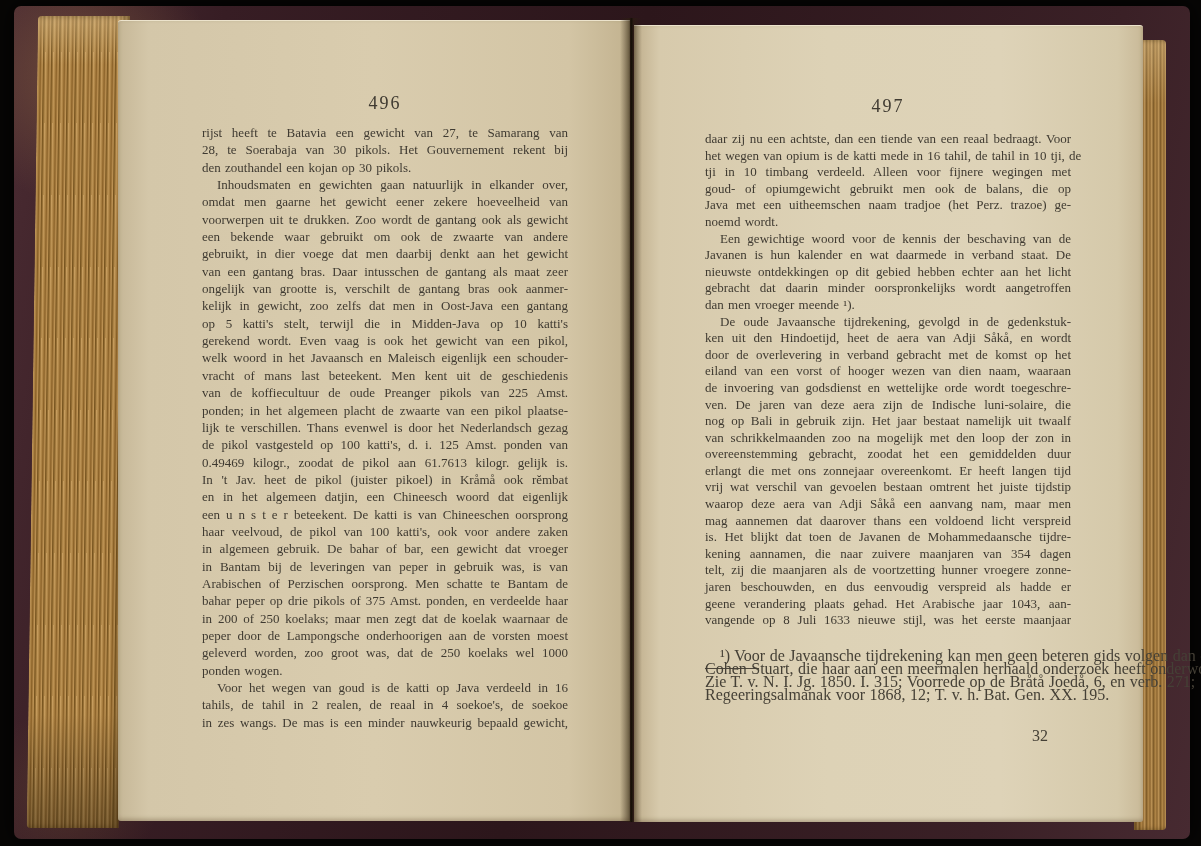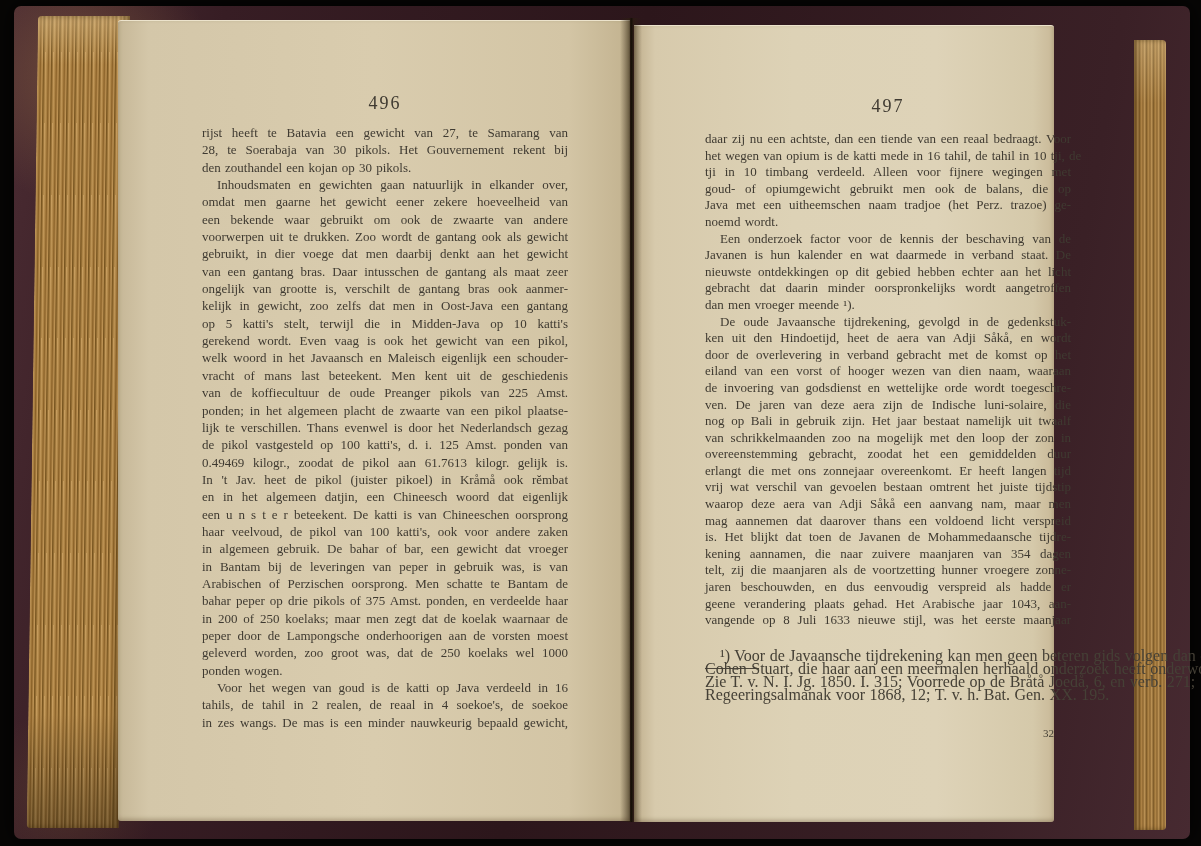--- a/index.html
+++ b/index.html
@@ -35,21 +35,21 @@
   }
   
   .page{position:absolute;color:var(--ink,#3f3a31);}
   .page-left{
     left:118px;top:20px;width:512px;height:800px;border-radius:3px 0 0 3px;
     background:linear-gradient(90deg,#c6b797 0%,#d4c7a9 6%,#d9ccae 50%,#d3c5a5 88%,#c2b28f 100%);
     border-top:1px solid #ece3cc;
     box-shadow:inset 0 -2px 4px rgba(90,70,40,.35);
   }
   .page-right{
-    left:634px;top:25px;width:420px;height:796px;border-radius:0 3px 3px 0;
+    left:634px;top:25px;width:509px;height:796px;border-radius:0 3px 3px 0;
     background:linear-gradient(90deg,#bfae8c 0%,#d7caac 5%,#ddd2b6 38%,#ded3b8 72%,#d5c9aa 95%,#c9b998 100%);
     border-top:1px solid #ece3cc;
     box-shadow:inset 0 -2px 4px rgba(90,70,40,.35);
   }
   .gutter{
     position:absolute;left:620px;top:18px;width:22px;height:804px;
     background:linear-gradient(90deg,rgba(56,40,18,0) 0%,rgba(45,32,14,.55) 42%,#171008 52%,rgba(45,32,14,.45) 62%,rgba(56,40,18,0) 100%);
   }
   
   .pageno{
@@ -66,22 +66,22 @@
     white-space:nowrap;overflow:visible;
   }
   .line.indent{text-indent:15px;}
   .line.end{text-align-last:left;}
   .fnrule{position:absolute;left:71px;top:642px;width:54px;height:1px;background:#4d473c;}
   .footnote{
     position:absolute;left:71px;top:624px;width:372px;
     font-size:16px;line-height:12.9px;color:#45403600;color:#454036;word-spacing:.5px;
   }
   .signature{
-    position:absolute;left:70px;top:701px;width:350px;text-align:right;
-    font-size:11px;color:#454036;
+    position:absolute;left:64px;top:701px;width:350px;text-align:right;
+    font-size:16px;color:#454036;
   }
 </style>
 </head>
 <body>
 
 <div class="scene">
 
   <div class="cover"></div>
 
   <div class="edges-left"></div>
@@ -89,22 +89,22 @@
 
   <div class="page page-left">
     <div class="pageno">496</div>
     <div class="body">
 
     <div class="line">rijst heeft te Batavia een gewicht van 27, te Samarang van</div>
         <div class="line">28, te Soerabaja van 30 pikols. Het Gouvernement rekent bij</div>
         <div class="line end">den zouthandel een kojan op 30 pikols.</div>
         <div class="line indent">Inhoudsmaten en gewichten gaan natuurlijk in elkander over,</div>
         <div class="line">omdat men gaarne het gewicht eener zekere hoeveelheid van</div>
+        <div class="line">voorwerpen uit te drukken. Zoo wordt de gantang ook als gewicht</div>
         <div class="line">een bekende waar gebruikt om ook de zwaarte van andere</div>
-        <div class="line">voorwerpen uit te drukken. Zoo wordt de gantang ook als gewicht</div>
         <div class="line">gebruikt, in dier voege dat men daarbij denkt aan het gewicht</div>
         <div class="line">van een gantang bras. Daar intusschen de gantang als maat zeer</div>
         <div class="line">ongelijk van grootte is, verschilt de gantang bras ook aanmer-</div>
         <div class="line">kelijk in gewicht, zoo zelfs dat men in Oost-Java een gantang</div>
         <div class="line">op 5 katti's stelt, terwijl die in Midden-Java op 10 katti's</div>
         <div class="line">gerekend wordt. Even vaag is ook het gewicht van een pikol,</div>
         <div class="line">welk woord in het Javaansch en Maleisch eigenlijk een schouder-</div>
         <div class="line">vracht of mans last beteekent. Men kent uit de geschiedenis</div>
         <div class="line">van de koffiecultuur de oude Preanger pikols van 225 Amst.</div>
         <div class="line">ponden; in het algemeen placht de zwaarte van een pikol plaatse-</div>
@@ -132,21 +132,21 @@
   <div class="page page-right">
     <div class="pageno">497</div>
     <div class="body">
 
     <div class="line">daar zij nu een achtste, dan een tiende van een reaal bedraagt. Voor</div>
         <div class="line">het wegen van opium is de katti mede in 16 tahil, de tahil in 10 tji, de</div>
         <div class="line">tji in 10 timbang verdeeld. Alleen voor fijnere wegingen met</div>
         <div class="line">goud- of opiumgewicht gebruikt men ook de balans, die op</div>
         <div class="line">Java met een uitheemschen naam tradjoe (het Perz. trazoe) ge-</div>
         <div class="line end">noemd wordt.</div>
-        <div class="line indent">Een onderzoek factor voor de kennis der beschaving van de</div>
+        <div class="line indent">Een gewichtige woord voor de kennis der beschaving van de</div>
         <div class="line">Javanen is hun kalender en wat daarmede in verband staat. De</div>
         <div class="line">nieuwste ontdekkingen op dit gebied hebben echter aan het licht</div>
         <div class="line">gebracht dat daarin minder oorspronkelijks wordt aangetroffen</div>
         <div class="line end">dan men vroeger meende ¹).</div>
         <div class="line indent">De oude Javaansche tijdrekening, gevolgd in de gedenkstuk-</div>
         <div class="line">ken uit den Hindoetijd, heet de aera van Adji Såkå, en wordt</div>
         <div class="line">door de overlevering in verband gebracht met de komst op het</div>
         <div class="line">eiland van een vorst of hooger wezen van dien naam, waaraan</div>
         <div class="line">de invoering van godsdienst en wettelijke orde wordt toegeschre-</div>
         <div class="line">ven. De jaren van deze aera zijn de Indische luni-solaire, die</div>

